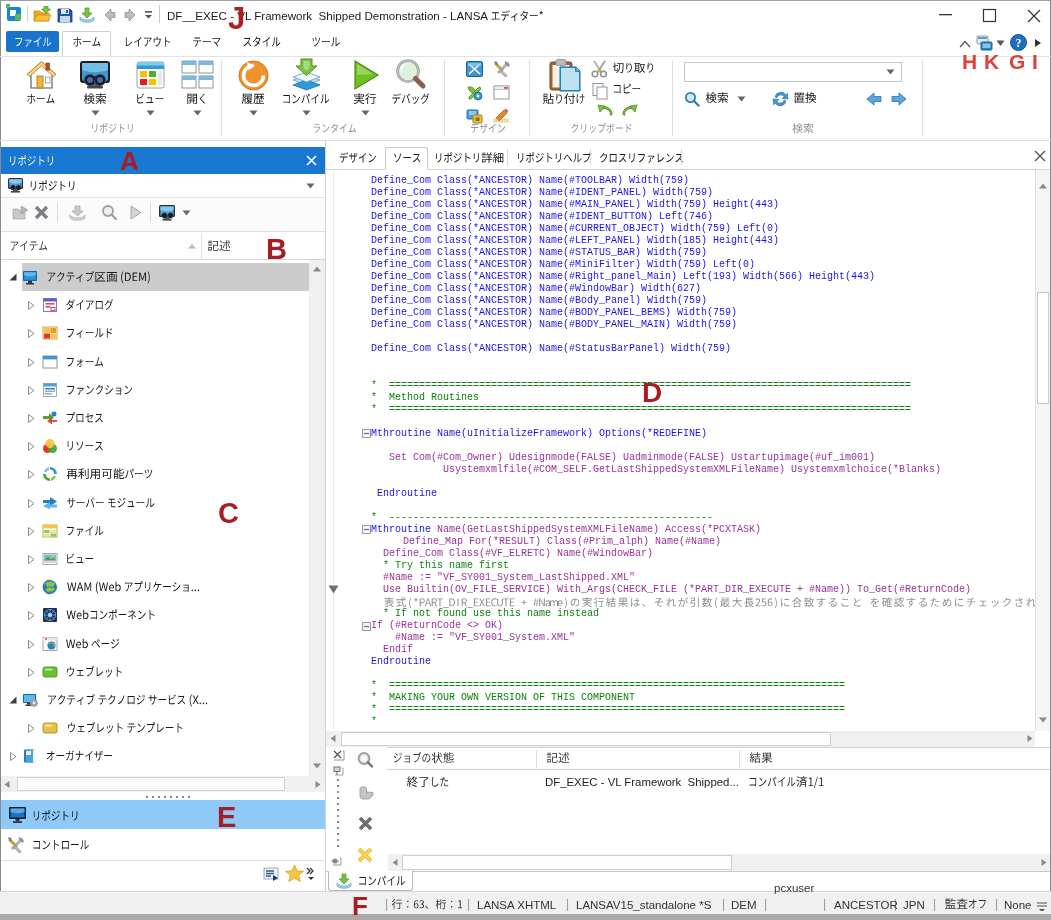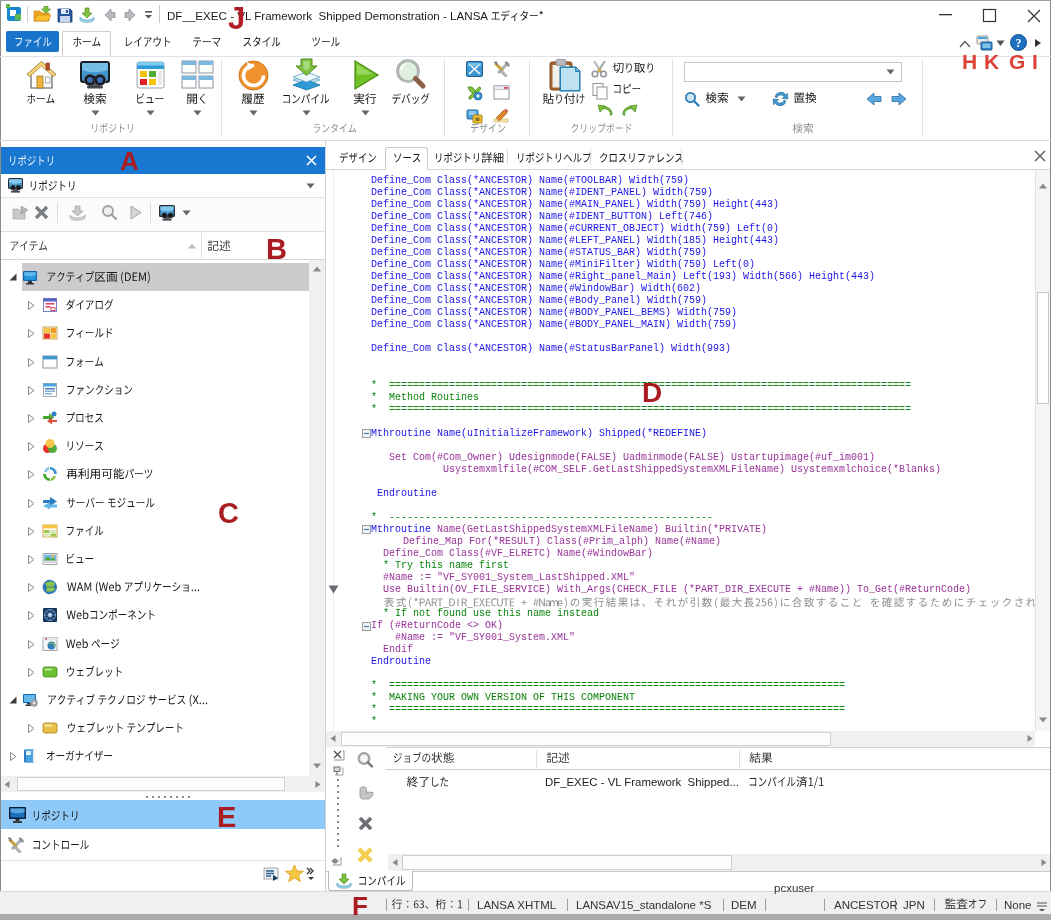--- a/index.html
+++ b/index.html
@@ -689,42 +689,42 @@
 <div style="position:absolute;left:333px;top:170px;width:1px;height:561px;background:#ececec;"></div>
 <div class="ln" style="left:371px;top:175.0px;color:#1b12e8">Define_Com Class(*ANCESTOR) Name(#TOOLBAR) Width(759)</div>
 <div class="ln" style="left:371px;top:187.0px;color:#1b12e8">Define_Com Class(*ANCESTOR) Name(#IDENT_PANEL) Width(759)</div>
 <div class="ln" style="left:371px;top:199.1px;color:#1b12e8">Define_Com Class(*ANCESTOR) Name(#MAIN_PANEL) Width(759) Height(443)</div>
 <div class="ln" style="left:371px;top:211.1px;color:#1b12e8">Define_Com Class(*ANCESTOR) Name(#IDENT_BUTTON) Left(746)</div>
 <div class="ln" style="left:371px;top:223.1px;color:#1b12e8">Define_Com Class(*ANCESTOR) Name(#CURRENT_OBJECT) Width(759) Left(0)</div>
 <div class="ln" style="left:371px;top:235.2px;color:#1b12e8">Define_Com Class(*ANCESTOR) Name(#LEFT_PANEL) Width(185) Height(443)</div>
 <div class="ln" style="left:371px;top:247.2px;color:#1b12e8">Define_Com Class(*ANCESTOR) Name(#STATUS_BAR) Width(759)</div>
 <div class="ln" style="left:371px;top:259.2px;color:#1b12e8">Define_Com Class(*ANCESTOR) Name(#MiniFilter) Width(759) Left(0)</div>
 <div class="ln" style="left:371px;top:271.2px;color:#1b12e8">Define_Com Class(*ANCESTOR) Name(#Right_panel_Main) Left(193) Width(566) Height(443)</div>
-<div class="ln" style="left:371px;top:283.3px;color:#1b12e8">Define_Com Class(*ANCESTOR) Name(#WindowBar) Width(602)</div>
+<div class="ln" style="left:371px;top:283.3px;color:#1b12e8">Define_Com Class(*ANCESTOR) Name(#WindowBar) Width(627)</div>
 <div class="ln" style="left:371px;top:295.3px;color:#1b12e8">Define_Com Class(*ANCESTOR) Name(#Body_Panel) Width(759)</div>
 <div class="ln" style="left:371px;top:307.3px;color:#1b12e8">Define_Com Class(*ANCESTOR) Name(#BODY_PANEL_BEMS) Width(759)</div>
 <div class="ln" style="left:371px;top:319.4px;color:#1b12e8">Define_Com Class(*ANCESTOR) Name(#BODY_PANEL_MAIN) Width(759)</div>
-<div class="ln" style="left:371px;top:343.4px;color:#1b12e8">Define_Com Class(*ANCESTOR) Name(#StatusBarPanel) Width(993)</div>
+<div class="ln" style="left:371px;top:343.4px;color:#1b12e8">Define_Com Class(*ANCESTOR) Name(#StatusBarPanel) Width(759)</div>
 <div class="ln" style="left:371px;top:379.5px;color:#0b840b">*  =======================================================================================</div>
 <div class="ln" style="left:371px;top:391.5px;color:#0b840b">*  Method Routines</div>
 <div class="ln" style="left:371px;top:403.6px;color:#0b840b">*  =======================================================================================</div>
 <svg style="position:absolute;left:362px;top:429.13px;" width="9" height="9" viewBox="0 0 9 9">
     <rect x="0.5" y="0.5" width="8" height="8" fill="#f5f5f5" stroke="#9a9a9a"></rect>
     <path d="M2 4.5 h5" stroke="#4a7ab5" stroke-width="1.2"></path>
   </svg>
-<div class="ln" style="left:371px;top:427.6px;color:#1b12e8">Mthroutine Name(uInitializeFramework) Shipped(*REDEFINE)</div>
+<div class="ln" style="left:371px;top:427.6px;color:#1b12e8">Mthroutine Name(uInitializeFramework) Options(*REDEFINE)</div>
 <div class="ln" style="left:371px;top:451.7px;color:#993399">   Set Com(#Com_Owner) Udesignmode(FALSE) Uadminmode(FALSE) Ustartupimage(#uf_im001)</div>
 <div class="ln" style="left:389px;top:463.7px;color:#993399">         Usystemxmlfile(#COM_SELF.GetLastShippedSystemXMLFileName) Usystemxmlchoice(*Blanks)</div>
 <div class="ln" style="left:371px;top:487.8px;color:#1b12e8"> Endroutine</div>
 <div class="ln" style="left:371px;top:511.8px;color:#0b840b">*  ------------------------------------------------------</div>
 <svg style="position:absolute;left:362px;top:525.37px;" width="9" height="9" viewBox="0 0 9 9">
     <rect x="0.5" y="0.5" width="8" height="8" fill="#f5f5f5" stroke="#9a9a9a"></rect>
     <path d="M2 4.5 h5" stroke="#4a7ab5" stroke-width="1.2"></path>
   </svg>
-<div class="ln" style="left:371px;top:523.9px"><span style="color:#1b12e8">Mthroutine </span><span style="color:#993399">Name(GetLastShippedSystemXMLFileName) Builtin(*PRIVATE)</span></div>
+<div class="ln" style="left:371px;top:523.9px"><span style="color:#1b12e8">Mthroutine </span><span style="color:#993399">Name(GetLastShippedSystemXMLFileName) Access(*PCXTASK)</span></div>
 <div class="ln" style="left:391px;top:535.9px;color:#993399">  Define_Map For(*RESULT) Class(#Prim_alph) Name(#Name)</div>
 <div class="ln" style="left:371px;top:547.9px;color:#993399">  Define_Com Class(#VF_ELRETC) Name(#WindowBar)</div>
 <div class="ln" style="left:371px;top:560.0px;color:#0b840b">  * Try this name first</div>
 <div class="ln" style="left:371px;top:572.0px;color:#993399">  #Name := "VF_SY001_System_LastShipped.XML"</div>
 <div class="ln" style="left:371px;top:584.0px;color:#993399">  Use Builtin(OV_FILE_SERVICE) With_Args(CHECK_FILE (*PART_DIR_EXECUTE + #Name)) To_Get(#ReturnCode)</div>
 <svg style="position:absolute;left:383.0px;top:595.8px;overflow:visible" width="654" height="13" viewBox="0 -10.1 654 12.7">
     <path fill="#8a8a8a" d="M2.2 0.1 2.4 0.8C3.7 0.5 5.5 0.1 7.2 -0.4L7.1 -1.1L4.5 -0.4V-2.8C5.1 -3.2 5.6 -3.7 6.1 -4.1C6.8 -1.7 8.2 0 10.4 0.8C10.5 0.6 10.8 0.3 11 0.1C9.8 -0.2 8.8 -0.9 8.1 -1.8C8.8 -2.2 9.7 -2.8 10.3 -3.3L9.7 -3.8C9.2 -3.3 8.4 -2.7 7.7 -2.3C7.3 -2.8 7 -3.5 6.8 -4.1H10.6V-4.8H6.4V-5.8H9.8V-6.5H6.4V-7.3H10.3V-8H6.4V-8.9H5.6V-8H1.8V-7.3H5.6V-6.5H2.2V-5.8H5.6V-4.8H1.4V-4.1H5.1C4 -3.3 2.4 -2.5 1 -2.1C1.2 -1.9 1.4 -1.6 1.5 -1.4C2.2 -1.7 3 -2 3.7 -2.4V-0.2Z M20.2 -8.4C20.8 -8 21.4 -7.4 21.7 -7L22.3 -7.5C22 -7.9 21.3 -8.5 20.8 -8.8ZM18.7 -8.9C18.7 -8.2 18.7 -7.6 18.7 -6.9H13.3V-6.1H18.8C19.1 -2.2 20 0.9 21.7 0.9C22.5 0.9 22.8 0.3 23 -1.5C22.7 -1.6 22.4 -1.8 22.3 -2C22.2 -0.6 22.1 0 21.8 0C20.7 0 19.9 -2.6 19.6 -6.1H22.7V-6.9H19.6C19.5 -7.5 19.5 -8.2 19.5 -8.9ZM13.3 -0.3 13.6 0.5C14.9 0.2 16.9 -0.2 18.7 -0.6L18.6 -1.4L16.4 -0.9V-3.8H18.3V-4.6H13.7V-3.8H15.6V-0.7Z M27.7 2.1 28.3 1.8C27.4 0.3 27 -1.5 27 -3.3C27 -5.1 27.4 -6.9 28.3 -8.4L27.7 -8.7C26.8 -7.1 26.2 -5.4 26.2 -3.3C26.2 -1.2 26.8 0.5 27.7 2.1Z M32.2 -5 33 -6 33.8 -5 34.3 -5.3 33.6 -6.4 34.8 -6.9 34.6 -7.5 33.4 -7.2 33.3 -8.4H32.7L32.6 -7.2L31.4 -7.5L31.2 -6.9L32.4 -6.4L31.7 -5.3Z M36.7 0H37.7V-3.1H39C40.7 -3.1 41.8 -3.8 41.8 -5.5C41.8 -7.2 40.7 -7.8 38.9 -7.8H36.7ZM37.7 -3.9V-7H38.8C40.2 -7 40.9 -6.6 40.9 -5.5C40.9 -4.4 40.2 -3.9 38.8 -3.9Z M41.8 0H42.8L43.6 -2.4H46.4L47.1 0H48.2L45.5 -7.8H44.4ZM43.8 -3.1 44.2 -4.3C44.5 -5.2 44.7 -6.1 45 -7H45C45.3 -6.1 45.5 -5.2 45.8 -4.3L46.2 -3.1Z M49.7 -4.1V-7H51C52.2 -7 52.9 -6.6 52.9 -5.6C52.9 -4.6 52.2 -4.1 51 -4.1ZM53 0H54.1L52.1 -3.4C53.1 -3.7 53.8 -4.4 53.8 -5.6C53.8 -7.2 52.7 -7.8 51.1 -7.8H48.7V0H49.7V-3.3H51.1Z M56.5 0H57.5V-6.9H59.8V-7.8H54.2V-6.9H56.5Z M60.2 1.5H65.8V0.8H60.2Z M66.4 0H68.4C70.7 0 72 -1.5 72 -3.9C72 -6.4 70.7 -7.8 68.4 -7.8H66.4ZM67.4 -0.8V-7H68.3C70.1 -7 71 -5.9 71 -3.9C71 -2 70.1 -0.8 68.3 -0.8Z M74.5 0H75.5V-7.8H74.5Z M79.7 -4.1V-7H81C82.2 -7 82.9 -6.6 82.9 -5.6C82.9 -4.6 82.2 -4.1 81 -4.1ZM83 0H84.1L82.1 -3.4C83.1 -3.7 83.8 -4.4 83.8 -5.6C83.8 -7.2 82.7 -7.8 81.1 -7.8H78.7V0H79.7V-3.3H81.1Z M84.2 1.5H89.8V0.8H84.2Z M90.9 0H95.5V-0.8H91.9V-3.7H94.9V-4.5H91.9V-6.9H95.4V-7.8H90.9Z M96.1 0H97.2L98.3 -2.1C98.5 -2.5 98.7 -2.9 98.9 -3.4H99C99.2 -2.9 99.4 -2.5 99.6 -2.1L100.8 0H101.9L99.6 -4L101.7 -7.8H100.7L99.6 -5.8C99.5 -5.4 99.3 -5.1 99.1 -4.6H99C98.8 -5.1 98.6 -5.4 98.4 -5.8L97.4 -7.8H96.3L98.4 -4Z M102.9 0H107.5V-0.8H103.9V-3.7H106.9V-4.5H103.9V-6.9H107.4V-7.8H102.9Z M111.6 0.1C112.6 0.1 113.4 -0.3 114 -1L113.5 -1.6C113 -1 112.4 -0.7 111.7 -0.7C110.2 -0.7 109.2 -2 109.2 -3.9C109.2 -5.9 110.2 -7 111.7 -7C112.4 -7 112.9 -6.8 113.3 -6.3L113.8 -7C113.4 -7.5 112.6 -7.9 111.7 -7.9C109.7 -7.9 108.2 -6.4 108.2 -3.9C108.2 -1.4 109.7 0.1 111.6 0.1Z M117 0.1C118.6 0.1 119.8 -0.7 119.8 -3.2V-7.8H118.8V-3.2C118.8 -1.3 118 -0.7 117 -0.7C116 -0.7 115.2 -1.3 115.2 -3.2V-7.8H114.2V-3.2C114.2 -0.7 115.4 0.1 117 0.1Z M122.5 0H123.5V-6.9H125.8V-7.8H120.2V-6.9H122.5Z M126.9 0H131.5V-0.8H127.9V-3.7H130.9V-4.5H127.9V-6.9H131.4V-7.8H126.9Z M140.6 -1.2H141.4V-3.6H143.5V-4.3H141.4V-6.6H140.6V-4.3H138.5V-3.6H140.6Z M151.1 0H151.8L152.1 -2.4H153.6L153.3 0H154L154.3 -2.4H155.4V-3.1H154.3L154.6 -4.9H155.6V-5.5H154.6L154.9 -7.7H154.3L154 -5.5H152.4L152.7 -7.7H152.1L151.8 -5.5H150.7V-4.9H151.7L151.5 -3.1H150.5V-2.4H151.4ZM152.1 -3.1 152.3 -4.9H153.9L153.7 -3.1Z M156.2 0H157.2V-4.1C157.2 -4.9 157.1 -5.7 157 -6.5H157.1L157.9 -4.9L160.8 0H161.8V-7.8H160.8V-3.7C160.8 -2.9 160.9 -2 161 -1.3H160.9L160.1 -2.9L157.2 -7.8H156.2Z M164.3 0.1C165 0.1 165.7 -0.2 166.2 -0.7H166.3L166.3 0H167.1V-3.5C167.1 -5 166.6 -5.9 165.1 -5.9C164.2 -5.9 163.4 -5.5 162.9 -5.2L163.3 -4.5C163.7 -4.8 164.3 -5.1 165 -5.1C165.9 -5.1 166.2 -4.4 166.2 -3.6C163.7 -3.4 162.6 -2.7 162.6 -1.5C162.6 -0.5 163.4 0.1 164.3 0.1ZM164.6 -0.6C164 -0.6 163.6 -0.9 163.6 -1.6C163.6 -2.3 164.2 -2.8 166.2 -3V-1.4C165.6 -0.9 165.1 -0.6 164.6 -0.6Z M167.1 0H168V-4.2C168.6 -4.8 169 -5.1 169.5 -5.1C170.2 -5.1 170.6 -4.6 170.6 -3.5V0H171.5V-4.2C172.1 -4.8 172.5 -5.1 173 -5.1C173.7 -5.1 174 -4.6 174 -3.5V0H175V-3.6C175 -5.1 174.4 -5.9 173.3 -5.9C172.6 -5.9 172 -5.4 171.4 -4.8C171.1 -5.5 170.7 -5.9 169.8 -5.9C169.1 -5.9 168.5 -5.5 168 -4.9H168L167.9 -5.8H167.1Z M177.4 0.1C178.1 0.1 178.8 -0.1 179.3 -0.4L178.9 -1.1C178.5 -0.8 178 -0.6 177.5 -0.6C176.4 -0.6 175.6 -1.4 175.6 -2.6H179.4C179.5 -2.8 179.5 -3 179.5 -3.2C179.5 -4.8 178.7 -5.9 177.2 -5.9C175.9 -5.9 174.6 -4.7 174.6 -2.9C174.6 -1 175.8 0.1 177.4 0.1ZM175.6 -3.3C175.7 -4.5 176.4 -5.1 177.2 -5.1C178.1 -5.1 178.6 -4.5 178.6 -3.3Z M182.3 2.1C183.2 0.5 183.8 -1.2 183.8 -3.3C183.8 -5.4 183.2 -7.1 182.3 -8.7L181.7 -8.4C182.6 -6.9 183 -5.1 183 -3.3C183 -1.5 182.6 0.3 181.7 1.8Z M191.7 -6.8C191.6 -5.8 191.4 -4.8 191.2 -3.9C190.6 -2.2 190 -1.4 189.6 -1.4C189.1 -1.4 188.5 -2 188.5 -3.4C188.5 -4.8 189.7 -6.6 191.7 -6.8ZM192.6 -6.8C194.4 -6.7 195.5 -5.3 195.5 -3.7C195.5 -1.9 194.1 -0.9 192.8 -0.6C192.5 -0.5 192.2 -0.5 191.9 -0.5L192.3 0.3C194.9 0 196.3 -1.5 196.3 -3.7C196.3 -5.9 194.7 -7.6 192.3 -7.6C189.7 -7.6 187.6 -5.6 187.6 -3.3C187.6 -1.5 188.6 -0.5 189.5 -0.5C190.5 -0.5 191.3 -1.6 192 -3.8C192.3 -4.7 192.5 -5.8 192.6 -6.8Z M203.6 -6.8V-5.9H200.4V-5.2H203.6V-4.3H200.6V-3.6H203.5C203.5 -3.3 203.5 -3 203.3 -2.6H199.4V-1.9H203C202.4 -1.1 201.3 -0.4 199.3 0.2C199.4 0.4 199.7 0.7 199.7 0.8C202.2 0.1 203.4 -0.9 203.9 -1.9H204C204.8 -0.4 206.2 0.5 208.3 0.9C208.4 0.7 208.7 0.3 208.8 0.2C207 -0.1 205.6 -0.8 204.8 -1.9H208.7V-2.6H204.2C204.3 -3 204.3 -3.3 204.3 -3.6H207.5V-4.3H204.4V-5.2H207.7V-5.8H208.5V-7.9H204.4V-8.9H203.6V-7.9H199.5V-5.8H200.3V-7.1H207.7V-5.9H204.4V-6.8Z M215.3 -8.3V-7.5H220.5V-8.3ZM213.5 -8.9C213 -8.1 212 -7.2 211.1 -6.6C211.2 -6.4 211.4 -6.1 211.5 -6C212.5 -6.6 213.6 -7.7 214.3 -8.6ZM214.8 -5.3V-4.6H218.4V-0.2C218.4 -0 218.3 0 218.1 0.1C218 0.1 217.2 0.1 216.5 0C216.6 0.3 216.7 0.6 216.7 0.8C217.8 0.8 218.4 0.8 218.7 0.7C219.1 0.6 219.2 0.3 219.2 -0.2V-4.6H220.8V-5.3ZM214 -6.6C213.2 -5.4 212.1 -4.2 211 -3.4C211.1 -3.3 211.4 -2.9 211.5 -2.7C211.9 -3.1 212.3 -3.4 212.7 -3.9V0.9H213.5V-4.7C214 -5.3 214.4 -5.8 214.7 -6.4Z M226 -2.7C226.3 -2 226.6 -1.2 226.7 -0.6L227.3 -0.8C227.2 -1.4 226.9 -2.2 226.6 -2.9ZM223.7 -2.8C223.5 -1.9 223.3 -1 223 -0.3C223.1 -0.3 223.5 -0.1 223.6 -0C223.9 -0.7 224.2 -1.7 224.3 -2.7ZM227.4 -5.1V-4.3H232.6V-5.1H230.4V-6.7H232.9V-7.4H230.4V-8.9H229.5V-7.4H227.1V-6.7H229.5V-5.1ZM227.8 -3.2V0.8H228.5V0.3H231.6V0.8H232.3V-3.2ZM228.5 -0.4V-2.5H231.6V-0.4ZM223.1 -4.2 223.1 -3.4 224.9 -3.5V0.9H225.6V-3.6L226.5 -3.6C226.6 -3.4 226.7 -3.2 226.7 -3L227.4 -3.3C227.2 -3.9 226.7 -4.8 226.3 -5.5L225.7 -5.2C225.9 -5 226.1 -4.6 226.2 -4.3L224.5 -4.2C225.3 -5.1 226.1 -6.4 226.7 -7.4L226 -7.7C225.8 -7.1 225.3 -6.4 224.9 -5.7C224.7 -6 224.5 -6.2 224.3 -6.5C224.7 -7.1 225.1 -7.9 225.5 -8.6L224.8 -8.9C224.5 -8.3 224.2 -7.5 223.8 -6.9L223.5 -7.2L223.1 -6.7C223.6 -6.2 224.2 -5.6 224.5 -5.1C224.3 -4.8 224 -4.5 223.8 -4.2Z M236.4 -8.4V-4.2H239.6V-3.3H235.4V-2.5H238.9C238 -1.5 236.5 -0.6 235.1 -0.2C235.3 0 235.5 0.3 235.6 0.5C237 -0 238.6 -1 239.6 -2.2V0.8H240.4V-2.3C241.5 -1.1 243 -0.1 244.4 0.4C244.5 0.2 244.8 -0.1 244.9 -0.2C243.6 -0.7 242.1 -1.6 241.1 -2.5H244.7V-3.3H240.4V-4.2H243.7V-8.4ZM237.2 -6H239.6V-4.9H237.2ZM240.4 -6H242.8V-4.9H240.4ZM237.2 -7.7H239.6V-6.6H237.2ZM240.4 -7.7H242.8V-6.6H240.4Z M249.4 -8.1 248.5 -8.2C248.5 -8 248.4 -7.7 248.4 -7.4C248.3 -6.5 247.9 -4.5 247.9 -3C247.9 -1.5 248.1 -0.4 248.3 0.4L249.1 0.3C249.1 0.2 249 0.1 249 -0C249 -0.2 249.1 -0.4 249.1 -0.5C249.2 -1 249.6 -2.1 249.8 -2.9L249.4 -3.2C249.2 -2.8 249 -2.1 248.8 -1.6C248.7 -2.2 248.7 -2.6 248.7 -3.1C248.7 -4.3 249 -6.4 249.2 -7.4C249.3 -7.6 249.3 -7.9 249.4 -8.1ZM253.9 -2 253.9 -1.6C253.9 -0.9 253.6 -0.4 252.7 -0.4C252 -0.4 251.4 -0.7 251.4 -1.3C251.4 -1.8 252 -2.1 252.8 -2.1C253.2 -2.1 253.5 -2.1 253.9 -2ZM254.6 -8.2H253.7C253.7 -8 253.7 -7.7 253.7 -7.5V-6.2L252.7 -6.2C252.1 -6.2 251.5 -6.2 250.9 -6.3V-5.5C251.6 -5.4 252.1 -5.4 252.7 -5.4L253.7 -5.4C253.7 -4.5 253.8 -3.5 253.8 -2.7C253.5 -2.8 253.2 -2.8 252.8 -2.8C251.5 -2.8 250.7 -2.1 250.7 -1.2C250.7 -0.2 251.4 0.3 252.9 0.3C254.3 0.3 254.7 -0.5 254.7 -1.4V-1.6C255.2 -1.3 255.8 -0.9 256.3 -0.4L256.8 -1.1C256.2 -1.6 255.5 -2.1 254.7 -2.4C254.6 -3.3 254.6 -4.4 254.5 -5.5C255.2 -5.5 255.8 -5.6 256.4 -5.7V-6.5C255.8 -6.4 255.2 -6.3 254.5 -6.2C254.6 -6.7 254.6 -7.2 254.6 -7.5C254.6 -7.7 254.6 -8 254.6 -8.2Z M261.6 0.6 262.3 -0C261.7 -0.8 260.7 -1.8 259.9 -2.4L259.3 -1.8C260 -1.2 260.9 -0.2 261.6 0.6Z M273.5 -7.9 273.5 -7C273.7 -7.1 274.1 -7.1 274.3 -7.1C274.8 -7.2 276.6 -7.2 277.1 -7.3C276.4 -6.7 274.8 -5.2 273.6 -4.4C273.1 -4.3 272.4 -4.3 271.8 -4.2L271.9 -3.4C273.1 -3.6 274.5 -3.8 275.7 -3.9C275.1 -3.5 274.4 -2.8 274.4 -1.9C274.4 -0.2 275.9 0.6 278.4 0.5L278.6 -0.4C278.2 -0.4 277.7 -0.3 277.1 -0.4C276.1 -0.6 275.3 -0.9 275.3 -2C275.3 -3 276.3 -3.9 277.3 -4C277.9 -4.1 279 -4.1 280 -4.1V-4.8C278.5 -4.8 276.6 -4.7 275 -4.5C275.8 -5.2 277.3 -6.5 278.1 -7.1C278.3 -7.3 278.5 -7.5 278.7 -7.5L278.2 -8.1C278 -8.1 277.8 -8.1 277.6 -8C277 -8 274.8 -7.9 274.3 -7.9C274 -7.9 273.7 -7.9 273.5 -7.9Z M285.8 -7.6 285.8 -6.6C285.2 -6.5 284.6 -6.5 284.2 -6.4C284 -6.4 283.8 -6.4 283.5 -6.4L283.6 -5.6L285.7 -5.9L285.6 -4.8C285.1 -4 283.9 -2.3 283.3 -1.6L283.8 -0.8C284.3 -1.6 285 -2.6 285.5 -3.3L285.5 -2.9C285.5 -1.8 285.5 -1.2 285.5 -0.2C285.5 -0.1 285.5 0.2 285.5 0.4H286.4C286.4 0.2 286.3 -0.1 286.3 -0.2C286.3 -1.2 286.3 -1.8 286.3 -2.8C286.3 -3.2 286.3 -3.6 286.3 -4C287.3 -5.1 288.6 -6.1 289.4 -6.1C290 -6.1 290.3 -5.8 290.3 -5.2C290.3 -4.2 289.9 -2.4 289.9 -1.3C289.9 -0.4 290.4 0.1 291.1 0.1C291.8 0.1 292.5 -0.2 293 -0.8L292.9 -1.7C292.3 -1.1 291.8 -0.8 291.3 -0.8C290.9 -0.8 290.7 -1.1 290.7 -1.5C290.7 -2.6 291.1 -4.4 291.1 -5.4C291.1 -6.3 290.6 -6.9 289.7 -6.9C288.6 -6.9 287.2 -5.8 286.4 -5.1L286.4 -5.7C286.6 -6 286.8 -6.2 286.9 -6.4L286.6 -6.8L286.5 -6.8C286.6 -7.5 286.7 -8.1 286.8 -8.4L285.8 -8.4C285.8 -8.2 285.8 -7.9 285.8 -7.6Z M302.8 -7 302.1 -6.7C302.8 -5.8 303.6 -3.9 304 -2.9L304.8 -3.2C304.4 -4.2 303.5 -6.1 302.8 -7ZM303 -8.5 302.4 -8.3C302.7 -7.9 303 -7.3 303.3 -6.8L303.8 -7.1C303.6 -7.5 303.2 -8.2 303 -8.5ZM304.1 -9 303.6 -8.7C303.9 -8.3 304.2 -7.7 304.5 -7.3L305 -7.5C304.8 -7.9 304.4 -8.6 304.1 -9ZM295.4 -5.9 295.5 -5C295.7 -5 296.2 -5.1 296.4 -5.1L297.8 -5.3C297.4 -3.8 296.6 -1.4 295.5 0L296.4 0.4C297.5 -1.4 298.2 -3.8 298.6 -5.3C299.1 -5.4 299.5 -5.4 299.8 -5.4C300.4 -5.4 300.9 -5.2 300.9 -4.3C300.9 -3.1 300.7 -1.7 300.4 -1C300.2 -0.6 299.9 -0.5 299.5 -0.5C299.2 -0.5 298.6 -0.6 298.2 -0.7L298.3 0.2C298.6 0.3 299.1 0.3 299.6 0.3C300.2 0.3 300.8 0.2 301.1 -0.5C301.5 -1.4 301.7 -3.1 301.7 -4.4C301.7 -5.8 300.9 -6.2 300 -6.2C299.7 -6.2 299.3 -6.1 298.8 -6.1L299.1 -7.6C299.1 -7.8 299.2 -8 299.2 -8.2L298.2 -8.3C298.2 -7.6 298.1 -6.8 297.9 -6C297.3 -6 296.7 -5.9 296.3 -5.9C296 -5.9 295.7 -5.9 295.4 -5.9Z M314.9 -8.8V0.8H315.7V-8.8ZM308.1 -6C307.9 -5 307.7 -3.5 307.5 -2.6L308.3 -2.5L308.4 -3H311.2C311 -1.1 310.8 -0.3 310.6 -0.1C310.5 0 310.4 0.1 310.1 0.1C309.9 0.1 309.2 0 308.4 -0C308.6 0.2 308.7 0.6 308.7 0.8C309.4 0.8 310.1 0.8 310.4 0.8C310.8 0.8 311 0.7 311.3 0.5C311.6 0.1 311.8 -0.9 312 -3.4C312 -3.5 312 -3.8 312 -3.8H308.5L308.8 -5.3H312V-8.5H307.7V-7.7H311.2V-6Z M323.3 -8.7C323.2 -8.3 322.8 -7.7 322.5 -7.3L323.1 -7C323.4 -7.4 323.7 -7.9 324 -8.4ZM319.6 -8.4C319.9 -8 320.1 -7.4 320.2 -7L320.9 -7.3C320.8 -7.7 320.5 -8.2 320.2 -8.6ZM325.4 -8.9C325.1 -7 324.5 -5.2 323.6 -4.1C323.8 -4 324.1 -3.7 324.3 -3.6C324.6 -4 324.8 -4.4 325 -4.9C325.3 -3.8 325.6 -2.8 326 -2C325.5 -1.2 324.8 -0.5 323.9 -0C323.5 -0.3 323.1 -0.5 322.6 -0.8C323 -1.3 323.2 -1.9 323.4 -2.6H324.3V-3.2H321.5L321.8 -4L321.6 -4H322.1V-5.6C322.6 -5.2 323.3 -4.7 323.6 -4.5L324 -5C323.7 -5.3 322.6 -6 322.1 -6.3V-6.3H324.3V-7H322.1V-8.9H321.4V-7H319.2V-6.3H321.2C320.6 -5.6 319.8 -4.9 319.1 -4.6C319.2 -4.5 319.4 -4.2 319.5 -4C320.1 -4.4 320.8 -5 321.4 -5.6V-4.1L321.1 -4.2L320.7 -3.2H319.1V-2.6H320.3C320 -2 319.7 -1.5 319.5 -1.1L320.2 -0.8L320.4 -1.1C320.7 -1 321.1 -0.8 321.4 -0.6C320.9 -0.2 320.1 0 319.1 0.2C319.3 0.3 319.4 0.6 319.5 0.8C320.6 0.6 321.5 0.3 322.1 -0.3C322.6 0 323 0.3 323.4 0.6L323.6 0.3C323.7 0.5 323.9 0.7 324 0.9C325 0.3 325.8 -0.3 326.4 -1.2C326.9 -0.3 327.6 0.4 328.4 0.8C328.5 0.6 328.8 0.3 329 0.2C328.1 -0.3 327.4 -1 326.9 -1.9C327.6 -3.1 328 -4.5 328.2 -6.2H328.9V-7H325.8C325.9 -7.5 326.1 -8.2 326.2 -8.8ZM321.1 -2.6H322.6C322.5 -2 322.3 -1.5 322 -1.2C321.5 -1.4 321.1 -1.5 320.7 -1.7ZM325.5 -6.2H327.4C327.2 -4.9 326.9 -3.8 326.5 -2.8C326 -3.8 325.7 -5 325.5 -6.2Z M333.7 2.1 334.3 1.8C333.4 0.3 333 -1.5 333 -3.3C333 -5.1 333.4 -6.9 334.3 -8.4L333.7 -8.7C332.8 -7.1 332.2 -5.4 332.2 -3.3C332.2 -1.2 332.8 0.5 333.7 2.1Z M339.3 -6.7H344.7V-6H339.3ZM339.3 -8H344.7V-7.3H339.3ZM338.6 -8.6V-5.4H345.5V-8.6ZM340.9 -4.2V-3.4H339V-4.2ZM337.2 -0.5 337.3 0.2 340.9 -0.2V0.8H341.7V0.2C341.8 0.3 342 0.6 342.1 0.8C342.8 0.5 343.6 0.2 344.2 -0.3C344.8 0.2 345.6 0.6 346.4 0.8C346.5 0.7 346.7 0.4 346.9 0.2C346.1 0 345.4 -0.3 344.7 -0.8C345.4 -1.5 346 -2.3 346.3 -3.3L345.8 -3.5L345.7 -3.5H342V-2.9H343L342.5 -2.7C342.8 -2 343.2 -1.4 343.7 -0.8C343.1 -0.4 342.4 -0.1 341.7 0.1V-4.2H346.7V-4.8H337.3V-4.2H338.2V-0.6ZM343.2 -2.9H345.3C345.1 -2.3 344.7 -1.7 344.2 -1.3C343.8 -1.7 343.4 -2.3 343.2 -2.9ZM340.9 -2.8V-2.1H339V-2.8ZM340.9 -1.5V-0.9L339 -0.6V-1.5Z M353.6 -8.9C353.6 -8.1 353.6 -7 353.4 -5.9H349.4V-5H353.3C352.9 -3 351.8 -1 349.2 0.2C349.4 0.3 349.6 0.6 349.8 0.8C352.3 -0.4 353.5 -2.4 354 -4.4C354.8 -2 356.2 -0.1 358.3 0.8C358.4 0.6 358.7 0.3 358.9 0.1C356.8 -0.8 355.4 -2.7 354.7 -5H358.7V-5.9H354.3C354.4 -7 354.4 -8 354.4 -8.9Z M363.1 -8.5V-3.8H361.3V-3.1H363.1V-0.2L361.8 0L362 0.8C363.2 0.6 365.1 0.3 366.8 -0.1L366.7 -0.8L363.9 -0.3V-3.1H365.5C366.3 -1 368 0.3 370.4 0.9C370.5 0.7 370.7 0.3 370.9 0.2C369.7 -0.1 368.7 -0.5 367.9 -1.1C368.6 -1.5 369.6 -2.1 370.3 -2.6L369.6 -3C369.1 -2.6 368.1 -2 367.4 -1.6C366.9 -2 366.6 -2.5 366.3 -3.1H370.7V-3.8H363.9V-4.7H369.4V-5.4H363.9V-6.3H369.4V-6.9H363.9V-7.8H369.7V-8.5Z M372.5 0H377.4V-0.8H375.3C374.9 -0.8 374.4 -0.8 374 -0.8C375.8 -2.5 377 -4.1 377 -5.6C377 -7 376.2 -7.9 374.8 -7.9C373.8 -7.9 373.1 -7.5 372.5 -6.8L373 -6.2C373.5 -6.7 374 -7.1 374.7 -7.1C375.6 -7.1 376.1 -6.5 376.1 -5.6C376.1 -4.3 375 -2.7 372.5 -0.6Z M380.8 0.1C382.1 0.1 383.4 -0.8 383.4 -2.5C383.4 -4.2 382.3 -5 381 -5C380.6 -5 380.2 -4.9 379.9 -4.7L380.1 -6.9H383V-7.8H379.2L379 -4.1L379.5 -3.8C379.9 -4.1 380.3 -4.3 380.8 -4.3C381.8 -4.3 382.4 -3.6 382.4 -2.5C382.4 -1.4 381.7 -0.7 380.7 -0.7C379.8 -0.7 379.3 -1.1 378.8 -1.5L378.3 -0.9C378.9 -0.4 379.6 0.1 380.8 0.1Z M387.2 0.1C388.5 0.1 389.5 -0.9 389.5 -2.4C389.5 -4 388.6 -4.8 387.3 -4.8C386.7 -4.8 386 -4.5 385.6 -3.9C385.6 -6.3 386.5 -7.1 387.6 -7.1C388 -7.1 388.5 -6.9 388.8 -6.5L389.3 -7.1C388.9 -7.6 388.3 -7.9 387.5 -7.9C386 -7.9 384.7 -6.8 384.7 -3.7C384.7 -1.1 385.8 0.1 387.2 0.1ZM385.6 -3.1C386.1 -3.8 386.7 -4.1 387.2 -4.1C388.1 -4.1 388.6 -3.4 388.6 -2.4C388.6 -1.3 388 -0.6 387.2 -0.6C386.3 -0.6 385.7 -1.5 385.6 -3.1Z M392.3 2.1C393.2 0.5 393.8 -1.2 393.8 -3.3C393.8 -5.4 393.2 -7.1 392.3 -8.7L391.7 -8.4C392.6 -6.9 393 -5.1 393 -3.3C393 -1.5 392.6 0.3 391.7 1.8Z M401.5 -7.2V-6.3C402.7 -6.2 404.8 -6.2 405.9 -6.3V-7.2C404.8 -7 402.7 -7 401.5 -7.2ZM401.9 -2.8 401.2 -2.9C401.1 -2.4 401 -2 401 -1.7C401 -0.7 401.8 -0.1 403.6 -0.1C404.7 -0.1 405.6 -0.2 406.2 -0.3L406.2 -1.2C405.3 -1 404.5 -0.9 403.6 -0.9C402.1 -0.9 401.8 -1.4 401.8 -1.9C401.8 -2.2 401.8 -2.4 401.9 -2.8ZM399.5 -8 398.6 -8.1C398.6 -7.8 398.5 -7.5 398.5 -7.3C398.4 -6.4 398 -4.6 398 -3.1C398 -1.6 398.2 -0.4 398.4 0.3L399.2 0.3C399.2 0.2 399.1 0 399.1 -0.1C399.1 -0.2 399.2 -0.4 399.2 -0.6C399.3 -1 399.7 -2.2 399.9 -2.9L399.5 -3.3C399.3 -2.8 399.1 -2.2 398.9 -1.7C398.8 -2.2 398.8 -2.7 398.8 -3.2C398.8 -4.4 399.1 -6.3 399.3 -7.3C399.4 -7.5 399.5 -7.8 399.5 -8Z M411.3 -5.4V-4.7H416.7V-5.4ZM414 -8.1C415 -6.7 416.8 -5.2 418.5 -4.4C418.6 -4.6 418.8 -4.9 419 -5.1C417.3 -5.8 415.5 -7.3 414.3 -8.9H413.5C412.7 -7.5 410.9 -5.9 409.1 -4.9C409.2 -4.8 409.5 -4.5 409.6 -4.3C411.4 -5.3 413.1 -6.8 414 -8.1ZM410.8 -3.4V0.9H411.6V0.4H416.5V0.9H417.3V-3.4ZM411.6 -0.3V-2.7H416.5V-0.3Z M427.1 -8.9C426.9 -7.5 426.5 -6.1 425.9 -5C425.6 -5.6 425.1 -6.3 424.7 -6.9L424.1 -6.6C424.3 -6.3 424.5 -5.9 424.7 -5.6L422.6 -5.4C422.9 -6.1 423.2 -6.8 423.5 -7.5H425.9V-8.2H421.2V-7.5H422.6C422.4 -6.8 422.1 -6 421.8 -5.4L421.1 -5.4L421.2 -4.6L425.1 -4.9C425.2 -4.8 425.2 -4.6 425.3 -4.5L425.7 -4.7C425.6 -4.6 425.5 -4.4 425.4 -4.3C425.6 -4.1 425.9 -3.9 426.1 -3.7C426.3 -4.1 426.5 -4.5 426.7 -4.9C427 -3.8 427.3 -2.8 427.8 -1.9C427.1 -1 426.3 -0.3 425.1 0.2C425.3 0.3 425.5 0.7 425.6 0.9C426.7 0.3 427.6 -0.3 428.2 -1.2C428.8 -0.3 429.5 0.4 430.4 0.9C430.5 0.6 430.8 0.3 431 0.2C430 -0.3 429.3 -1 428.7 -1.9C429.4 -3 429.9 -4.4 430.2 -6.2H430.8V-6.9H427.5C427.7 -7.5 427.8 -8.1 427.9 -8.8ZM421.1 -0.5 421.2 0.3C422.5 0 424.4 -0.3 426.1 -0.6L426.1 -1.3L423.9 -1V-2.6H425.8V-3.3H423.9V-4.5H423.2V-3.3H421.4V-2.6H423.2V-0.9ZM427.3 -6.2H429.3C429.1 -4.8 428.8 -3.6 428.3 -2.7C427.8 -3.7 427.4 -4.8 427.2 -6Z M438.7 -3.9C438.8 -2.9 438.4 -2.4 437.8 -2.4C437.2 -2.4 436.7 -2.8 436.7 -3.5C436.7 -4.2 437.2 -4.6 437.8 -4.6C438.2 -4.6 438.6 -4.4 438.7 -3.9ZM433.7 -6.9 433.7 -6.1C435.1 -6.2 436.9 -6.3 438.5 -6.3L438.5 -5.2C438.3 -5.3 438 -5.3 437.8 -5.3C436.8 -5.3 435.9 -4.5 435.9 -3.5C435.9 -2.3 436.8 -1.7 437.7 -1.7C438 -1.7 438.3 -1.8 438.6 -2C438.1 -1 437.2 -0.4 435.8 -0.1L436.5 0.6C438.9 -0.2 439.6 -1.8 439.6 -3.2C439.6 -3.7 439.5 -4.2 439.3 -4.5L439.3 -6.3H439.4C441 -6.3 441.9 -6.3 442.5 -6.2L442.5 -7C442 -7 440.7 -7 439.4 -7H439.3L439.3 -7.7C439.3 -7.9 439.3 -8.3 439.3 -8.4H438.4C438.4 -8.3 438.4 -8 438.4 -7.7L438.5 -7C436.9 -7 434.9 -6.9 433.7 -6.9Z M450.8 -0.3C450.6 -0.3 450.3 -0.3 450 -0.3C449.2 -0.3 448.6 -0.6 448.6 -1.1C448.6 -1.5 449 -1.8 449.4 -1.8C450.2 -1.8 450.8 -1.2 450.8 -0.3ZM447.2 -7.8 447.3 -6.9C447.5 -7 447.7 -7 448 -7C448.5 -7 450.6 -7.1 451.2 -7.1C450.7 -6.7 449.3 -5.6 448.7 -5.1C448.1 -4.5 446.8 -3.4 445.9 -2.7L446.5 -2.1C447.8 -3.4 448.8 -4.2 450.6 -4.2C451.9 -4.2 452.9 -3.4 452.9 -2.4C452.9 -1.5 452.4 -0.9 451.6 -0.6C451.5 -1.6 450.8 -2.4 449.4 -2.4C448.5 -2.4 447.8 -1.8 447.8 -1C447.8 -0.2 448.7 0.5 450.1 0.5C452.4 0.5 453.8 -0.6 453.8 -2.4C453.8 -3.8 452.5 -4.8 450.8 -4.8C450.3 -4.8 449.8 -4.8 449.3 -4.6C450.1 -5.3 451.5 -6.5 452.1 -6.9C452.3 -7.1 452.5 -7.2 452.7 -7.4L452.2 -8C452.1 -8 451.9 -7.9 451.6 -7.9C451 -7.9 448.5 -7.8 448 -7.8C447.8 -7.8 447.5 -7.8 447.2 -7.8Z M459.2 -7.4V-6.6C460 -6.5 460.9 -6.5 462 -6.5C463 -6.5 464.1 -6.5 464.9 -6.6V-7.5C464.1 -7.4 463 -7.3 462 -7.3C460.9 -7.3 460 -7.3 459.2 -7.4ZM459.6 -3.2 458.8 -3.3C458.7 -2.8 458.5 -2.3 458.5 -1.8C458.5 -0.4 459.8 0.3 461.9 0.3C463.4 0.3 464.8 0.1 465.6 -0.1L465.5 -1C464.7 -0.8 463.4 -0.6 461.9 -0.6C460.2 -0.6 459.4 -1.2 459.4 -2C459.4 -2.4 459.5 -2.7 459.6 -3.2Z M472 -8.2 471.1 -7.9C471.6 -6.7 472.2 -5.5 472.7 -4.6C471.5 -3.8 470.8 -3 470.8 -1.9C470.8 -0.3 472.3 0.3 474.3 0.3C475.6 0.3 476.8 0.2 477.6 0V-0.9C476.8 -0.7 475.4 -0.6 474.2 -0.6C472.5 -0.6 471.7 -1.1 471.7 -2C471.7 -2.8 472.3 -3.5 473.3 -4.1C474.3 -4.8 475.8 -5.5 476.5 -5.9C476.8 -6 477.1 -6.2 477.3 -6.3L476.9 -7.1C476.6 -6.9 476.4 -6.8 476.1 -6.6C475.5 -6.3 474.4 -5.7 473.4 -5.1C472.9 -5.9 472.4 -7.1 472 -8.2Z M496 -4.7 495.7 -5.5C495.4 -5.3 495.1 -5.2 494.8 -5.1C494.3 -4.8 493.6 -4.5 492.9 -4.2C492.7 -4.8 492.2 -5.2 491.5 -5.2C491 -5.2 490.4 -5 490 -4.8C490.4 -5.2 490.7 -5.8 491 -6.4C492.1 -6.4 493.4 -6.5 494.5 -6.7L494.5 -7.5C493.5 -7.3 492.3 -7.2 491.3 -7.2C491.4 -7.7 491.5 -8.1 491.6 -8.4L490.7 -8.5C490.7 -8.1 490.6 -7.6 490.4 -7.1L489.7 -7.1C489.3 -7.1 488.5 -7.2 488 -7.2V-6.4C488.5 -6.4 489.2 -6.4 489.7 -6.4H490.2C489.8 -5.5 489 -4.4 487.7 -3.1L488.4 -2.6C488.8 -3 489.1 -3.4 489.4 -3.7C489.9 -4.2 490.5 -4.5 491.2 -4.5C491.7 -4.5 492.1 -4.3 492.2 -3.8C490.9 -3.2 489.7 -2.4 489.7 -1.1C489.7 0.1 490.9 0.5 492.4 0.5C493.3 0.5 494.5 0.4 495.3 0.3L495.3 -0.6C494.4 -0.4 493.3 -0.3 492.4 -0.3C491.4 -0.3 490.5 -0.4 490.5 -1.3C490.5 -2 491.2 -2.5 492.2 -3C492.2 -2.5 492.2 -1.8 492.2 -1.4H493L493 -3.4C493.8 -3.8 494.5 -4.1 495.1 -4.3C495.4 -4.5 495.8 -4.6 496 -4.7Z M506 -3.2V-2H504.5V-3.2ZM499.3 -8.2V-7.5H500.4C500.2 -5.6 499.7 -3.9 499 -2.8C499.1 -2.6 499.3 -2.2 499.4 -2C499.6 -2.3 499.8 -2.7 500 -3.1V0.4H500.7V-0.5H502.7V-4.2C502.9 -4.1 503.1 -3.8 503.2 -3.7C503.4 -3.9 503.6 -4 503.8 -4.2V0.8H504.5V0.4H508.9V-0.3H506.7V-1.4H508.4V-2H506.7V-3.2H508.4V-3.8H506.7V-4.9H508.6V-5.5H506.9C507 -5.9 507.2 -6.3 507.4 -6.6L506.6 -6.8C506.5 -6.4 506.3 -5.9 506.1 -5.5H504.8C505.2 -6 505.5 -6.6 505.7 -7.1H508.1V-6H508.8V-7.8H506C506.1 -8.1 506.2 -8.4 506.3 -8.8L505.5 -8.9C505.4 -8.5 505.3 -8.2 505.2 -7.8H503V-6H503.7V-7.1H504.9C504.3 -6 503.6 -5 502.7 -4.4V-5.1H500.7C500.9 -5.8 501.1 -6.6 501.2 -7.5H503V-8.2ZM506 -3.8H504.5V-4.9H506ZM506 -1.4V-0.3H504.5V-1.4ZM500.7 -4.4H502V-1.2H500.7Z M516.5 -2.8V-0.2C516.5 0.5 516.7 0.8 517.5 0.8C517.7 0.8 518.5 0.8 518.7 0.8C519.3 0.8 519.6 0.4 519.6 -0.9C519.4 -0.9 519.1 -1 519 -1.2C518.9 -0.1 518.9 0.1 518.6 0.1C518.4 0.1 517.7 0.1 517.6 0.1C517.3 0.1 517.3 0 517.3 -0.2V-2.8ZM515.5 -2.4C515.4 -1.6 515.2 -0.6 514.7 -0.1L515.3 0.3C515.8 -0.3 516.1 -1.3 516.2 -2.3ZM516.7 -3.8C517.4 -3.4 518.2 -2.8 518.6 -2.3L519.1 -2.9C518.7 -3.3 517.9 -3.9 517.2 -4.2ZM519.2 -2.4C519.7 -1.6 520.2 -0.5 520.3 0.2L521 -0.1C520.9 -0.8 520.4 -1.9 519.8 -2.6ZM511.6 -5.7V-5.1H514.6V-5.7ZM511.6 -8.5V-7.9H514.6V-8.5ZM511.6 -4.3V-3.6H514.6V-4.3ZM511.1 -7.1V-6.5H514.9V-7.1ZM515.4 -8.4V-7.8H517.2C517.2 -7.4 517.1 -7.1 517 -6.7C516.6 -6.9 516.1 -7.1 515.7 -7.2L515.3 -6.6C515.8 -6.5 516.3 -6.3 516.7 -6.1C516.4 -5.4 515.8 -4.8 514.9 -4.4C515.1 -4.2 515.3 -4 515.4 -3.8C516.4 -4.3 517 -5 517.4 -5.7C517.8 -5.5 518.2 -5.3 518.5 -5.1L518.9 -5.7C518.5 -5.9 518.1 -6.2 517.6 -6.4C517.8 -6.8 517.9 -7.3 518 -7.8H519.8C519.7 -5.8 519.6 -5 519.4 -4.9C519.3 -4.8 519.2 -4.7 519.1 -4.7C518.9 -4.7 518.4 -4.7 518 -4.8C518.1 -4.6 518.2 -4.3 518.2 -4.1C518.7 -4 519.1 -4 519.4 -4.1C519.7 -4.1 519.9 -4.2 520 -4.4C520.3 -4.7 520.4 -5.6 520.5 -8.1C520.5 -8.2 520.5 -8.4 520.5 -8.4ZM511.6 -2.9V0.7H512.2V0.2H514.6V-2.9ZM512.2 -2.2H513.9V-0.4H512.2Z M528.7 -3.9C528.8 -2.9 528.4 -2.4 527.8 -2.4C527.2 -2.4 526.7 -2.8 526.7 -3.5C526.7 -4.2 527.2 -4.6 527.8 -4.6C528.2 -4.6 528.6 -4.4 528.7 -3.9ZM523.7 -6.9 523.7 -6.1C525.1 -6.2 526.9 -6.3 528.5 -6.3L528.5 -5.2C528.3 -5.3 528 -5.3 527.8 -5.3C526.8 -5.3 525.9 -4.5 525.9 -3.5C525.9 -2.3 526.8 -1.7 527.7 -1.7C528 -1.7 528.3 -1.8 528.6 -2C528.1 -1 527.2 -0.4 525.8 -0.1L526.5 0.6C528.9 -0.2 529.6 -1.8 529.6 -3.2C529.6 -3.7 529.5 -4.2 529.3 -4.5L529.3 -6.3H529.4C531 -6.3 531.9 -6.3 532.5 -6.2L532.5 -7C532 -7 530.7 -7 529.4 -7H529.3L529.3 -7.7C529.3 -7.9 529.3 -8.3 529.3 -8.4H528.4C528.4 -8.3 528.4 -8 528.4 -7.7L528.5 -7C526.9 -7 524.9 -6.9 523.7 -6.9Z M540.8 -0.3C540.6 -0.3 540.3 -0.3 540 -0.3C539.2 -0.3 538.6 -0.6 538.6 -1.1C538.6 -1.5 539 -1.8 539.4 -1.8C540.2 -1.8 540.8 -1.2 540.8 -0.3ZM537.2 -7.8 537.3 -6.9C537.5 -7 537.7 -7 538 -7C538.5 -7 540.6 -7.1 541.2 -7.1C540.7 -6.7 539.3 -5.6 538.7 -5.1C538.1 -4.5 536.8 -3.4 535.9 -2.7L536.5 -2.1C537.8 -3.4 538.8 -4.2 540.6 -4.2C541.9 -4.2 542.9 -3.4 542.9 -2.4C542.9 -1.5 542.4 -0.9 541.6 -0.6C541.5 -1.6 540.8 -2.4 539.4 -2.4C538.5 -2.4 537.8 -1.8 537.8 -1C537.8 -0.2 538.7 0.5 540.1 0.5C542.4 0.5 543.8 -0.6 543.8 -2.4C543.8 -3.8 542.5 -4.8 540.8 -4.8C540.3 -4.8 539.8 -4.8 539.3 -4.6C540.1 -5.3 541.5 -6.5 542.1 -6.9C542.3 -7.1 542.5 -7.2 542.7 -7.4L542.2 -8C542.1 -8 541.9 -7.9 541.6 -7.9C541 -7.9 538.5 -7.8 538 -7.8C537.8 -7.8 537.5 -7.8 537.2 -7.8Z M552.4 -5.1V-4.3C553 -4.4 553.7 -4.4 554.4 -4.4C555 -4.4 555.6 -4.4 556.1 -4.3L556.2 -5.1C555.6 -5.2 555 -5.2 554.3 -5.2C553.7 -5.2 553 -5.2 552.4 -5.1ZM552.6 -2.5 551.8 -2.6C551.7 -2.2 551.7 -1.8 551.7 -1.4C551.7 -0.3 552.6 0.2 554.2 0.2C555 0.2 555.7 0.1 556.3 0.1L556.3 -0.8C555.7 -0.7 554.9 -0.6 554.3 -0.6C552.7 -0.6 552.5 -1.1 552.5 -1.6C552.5 -1.9 552.5 -2.2 552.6 -2.5ZM549 -6.6C548.7 -6.6 548.3 -6.6 547.8 -6.6L547.8 -5.8C548.2 -5.8 548.6 -5.8 549 -5.8C549.3 -5.8 549.7 -5.8 550 -5.8C549.9 -5.4 549.8 -5 549.7 -4.7C549.3 -3.2 548.6 -1 548 0.1L548.9 0.4C549.4 -0.8 550.2 -3 550.5 -4.5C550.7 -4.9 550.8 -5.4 550.9 -5.9C551.6 -6 552.4 -6.1 553.1 -6.3V-7.1C552.4 -6.9 551.7 -6.8 551 -6.7L551.2 -7.5C551.2 -7.7 551.3 -8.1 551.4 -8.3L550.4 -8.4C550.4 -8.2 550.4 -7.8 550.3 -7.5C550.3 -7.3 550.3 -7 550.2 -6.6C549.8 -6.6 549.4 -6.6 549 -6.6Z M564.4 -6C564.1 -4.9 563.7 -3.8 563.2 -3L563 -3.4C562.7 -3.8 562.4 -4.5 562.2 -5.2C562.9 -5.7 563.6 -5.9 564.4 -6ZM561.5 -7.7 560.6 -7.4C560.7 -7.2 560.8 -6.8 560.9 -6.5L561.2 -5.5C560.3 -4.7 559.6 -3.4 559.6 -2.2C559.6 -1 560.3 -0.3 561.1 -0.3C561.9 -0.3 562.5 -0.8 563.2 -1.6C563.3 -1.4 563.5 -1.2 563.7 -1L564.3 -1.6C564.1 -1.8 563.9 -2 563.7 -2.3C564.3 -3.2 564.8 -4.6 565.2 -5.9C566.6 -5.7 567.5 -4.7 567.5 -3.3C567.5 -1.6 566.2 -0.5 564 -0.3L564.5 0.5C566.8 0.1 568.3 -1.1 568.3 -3.2C568.3 -5.1 567.1 -6.4 565.4 -6.6L565.6 -7.4C565.7 -7.6 565.7 -7.9 565.8 -8.2L564.9 -8.3C564.9 -8 564.8 -7.7 564.8 -7.5C564.8 -7.2 564.7 -7 564.6 -6.7C563.7 -6.7 562.8 -6.5 561.9 -6L561.7 -6.8C561.6 -7.1 561.5 -7.4 561.5 -7.7ZM562.7 -2.3C562.3 -1.7 561.7 -1.2 561.2 -1.2C560.7 -1.2 560.4 -1.6 560.4 -2.3C560.4 -3.1 560.8 -4.1 561.5 -4.7C561.8 -3.9 562.2 -3.2 562.5 -2.7Z M575.5 -7.2V-6.3C576.7 -6.2 578.8 -6.2 579.9 -6.3V-7.2C578.8 -7 576.7 -7 575.5 -7.2ZM575.9 -2.8 575.2 -2.9C575.1 -2.4 575 -2 575 -1.7C575 -0.7 575.8 -0.1 577.6 -0.1C578.7 -0.1 579.6 -0.2 580.2 -0.3L580.2 -1.2C579.3 -1 578.5 -0.9 577.6 -0.9C576.1 -0.9 575.8 -1.4 575.8 -1.9C575.8 -2.2 575.8 -2.4 575.9 -2.8ZM573.5 -8 572.6 -8.1C572.6 -7.8 572.5 -7.5 572.5 -7.3C572.4 -6.4 572 -4.6 572 -3.1C572 -1.6 572.2 -0.4 572.4 0.3L573.2 0.3C573.2 0.2 573.1 0 573.1 -0.1C573.1 -0.2 573.2 -0.4 573.2 -0.6C573.3 -1 573.7 -2.2 573.9 -2.9L573.5 -3.3C573.3 -2.8 573.1 -2.2 572.9 -1.7C572.8 -2.2 572.8 -2.7 572.8 -3.2C572.8 -4.4 573.1 -6.3 573.3 -7.3C573.4 -7.5 573.5 -7.8 573.5 -8Z M583.6 -4.8V-4C583.9 -4 584.2 -4 584.6 -4H587.7C587.6 -2.1 586.7 -0.9 585.1 -0.1L585.9 0.4C587.7 -0.6 588.5 -2 588.6 -4H591.6C591.8 -4 592.1 -4 592.4 -4V-4.8C592.2 -4.8 591.8 -4.8 591.5 -4.8H588.6V-6.8C589.4 -7 590.2 -7.1 590.7 -7.3C590.9 -7.3 591.1 -7.3 591.3 -7.4L590.8 -8.1C590.2 -7.9 589 -7.7 588 -7.5C586.9 -7.4 585.3 -7.3 584.5 -7.4L584.7 -6.6C585.5 -6.6 586.7 -6.6 587.8 -6.7V-4.8H584.6C584.2 -4.8 583.9 -4.8 583.6 -4.8Z M596.3 -0.8V0.1C596.6 0.1 596.9 0 597.1 0H603C603.1 0 603.5 0.1 603.7 0.1V-0.8C603.5 -0.8 603.2 -0.8 603 -0.8H600.4V-4.7H602.5C602.7 -4.7 603 -4.7 603.2 -4.6V-5.5C603 -5.5 602.7 -5.4 602.5 -5.4H597.6C597.4 -5.4 597.1 -5.4 596.9 -5.5V-4.6C597.1 -4.7 597.4 -4.7 597.6 -4.7H599.5V-0.8H597.1C596.9 -0.8 596.6 -0.8 596.3 -0.8Z M611.8 -6.1 611 -5.8C611.3 -5.4 611.8 -4 611.9 -3.5L612.7 -3.8C612.5 -4.3 612 -5.7 611.8 -6.1ZM615.7 -5.5 614.7 -5.8C614.6 -4.4 614 -3.1 613.3 -2.2C612.4 -1.1 611.1 -0.3 609.8 0.1L610.5 0.8C611.7 0.3 613 -0.5 614 -1.7C614.8 -2.7 615.2 -3.8 615.5 -5C615.5 -5.1 615.6 -5.3 615.7 -5.5ZM609.4 -5.6 608.6 -5.3C608.8 -4.9 609.4 -3.4 609.5 -2.9L610.3 -3.2C610.1 -3.7 609.6 -5.1 609.4 -5.6Z M624.4 -8.2 623.4 -8.6C623.3 -8.3 623.2 -7.9 623.1 -7.7C622.6 -6.8 621.6 -5.2 619.7 -4.1L620.5 -3.6C621.6 -4.4 622.5 -5.3 623.2 -6.2H626.8C626.5 -5.2 625.9 -3.9 625.1 -2.9C624.1 -1.8 622.8 -0.8 620.8 -0.2L621.6 0.5C623.6 -0.3 624.8 -1.2 625.8 -2.4C626.8 -3.6 627.4 -5 627.7 -6.1C627.8 -6.2 627.9 -6.5 627.9 -6.6L627.2 -7.1C627.1 -7 626.8 -7 626.5 -7H623.7L623.9 -7.4C624 -7.6 624.2 -8 624.4 -8.2Z M634 -3.3 633.2 -3.5C632.9 -2.9 632.7 -2.3 632.7 -1.7C632.7 -0.3 633.9 0.4 636 0.4C637.1 0.4 638 0.3 638.7 0.2L638.7 -0.6C638 -0.5 637.1 -0.4 636 -0.4C634.4 -0.4 633.5 -0.8 633.5 -1.8C633.5 -2.3 633.7 -2.8 634 -3.3ZM632.4 -6.7 632.4 -5.8C634.1 -5.7 635.6 -5.7 636.8 -5.8C637.2 -4.9 637.7 -4 638.1 -3.4C637.7 -3.4 637 -3.5 636.4 -3.6L636.3 -2.9C637.1 -2.8 638.4 -2.7 638.9 -2.6L639.3 -3.2C639.1 -3.3 639 -3.5 638.8 -3.7C638.4 -4.3 638 -5.1 637.6 -5.9C638.4 -6 639.2 -6.1 639.8 -6.3L639.7 -7.2C639 -6.9 638.1 -6.8 637.4 -6.6C637.2 -7.3 637 -8 636.9 -8.5L636 -8.3C636.1 -8.1 636.2 -7.7 636.3 -7.5L636.6 -6.6C635.4 -6.5 633.9 -6.5 632.4 -6.7Z M645.8 -7.6 645.8 -6.6C645.2 -6.5 644.6 -6.5 644.2 -6.4C644 -6.4 643.8 -6.4 643.5 -6.4L643.6 -5.6L645.7 -5.9L645.6 -4.8C645.1 -4 643.9 -2.3 643.3 -1.6L643.8 -0.8C644.3 -1.6 645 -2.6 645.5 -3.3L645.5 -2.9C645.5 -1.8 645.5 -1.2 645.5 -0.2C645.5 -0.1 645.5 0.2 645.5 0.4H646.4C646.4 0.2 646.3 -0.1 646.3 -0.2C646.3 -1.2 646.3 -1.8 646.3 -2.8C646.3 -3.2 646.3 -3.6 646.3 -4C647.3 -5.1 648.6 -6.1 649.4 -6.1C650 -6.1 650.3 -5.8 650.3 -5.2C650.3 -4.2 649.9 -2.4 649.9 -1.3C649.9 -0.4 650.4 0.1 651.1 0.1C651.8 0.1 652.5 -0.2 653 -0.8L652.9 -1.7C652.3 -1.1 651.8 -0.8 651.3 -0.8C650.9 -0.8 650.7 -1.1 650.7 -1.5C650.7 -2.6 651.1 -4.4 651.1 -5.4C651.1 -6.3 650.6 -6.9 649.7 -6.9C648.6 -6.9 647.2 -5.8 646.4 -5.1L646.4 -5.7C646.6 -6 646.8 -6.2 646.9 -6.4L646.6 -6.8L646.5 -6.8C646.6 -7.5 646.7 -8.1 646.8 -8.4L645.8 -8.4C645.8 -8.2 645.8 -7.9 645.8 -7.6Z"></path>
   </svg>
 <div class="ln" style="left:371px;top:608.1px;color:#0b840b">  * If not found use this name instead</div>
 <svg style="position:absolute;left:362px;top:621.6099999999999px;" width="9" height="9" viewBox="0 0 9 9">

